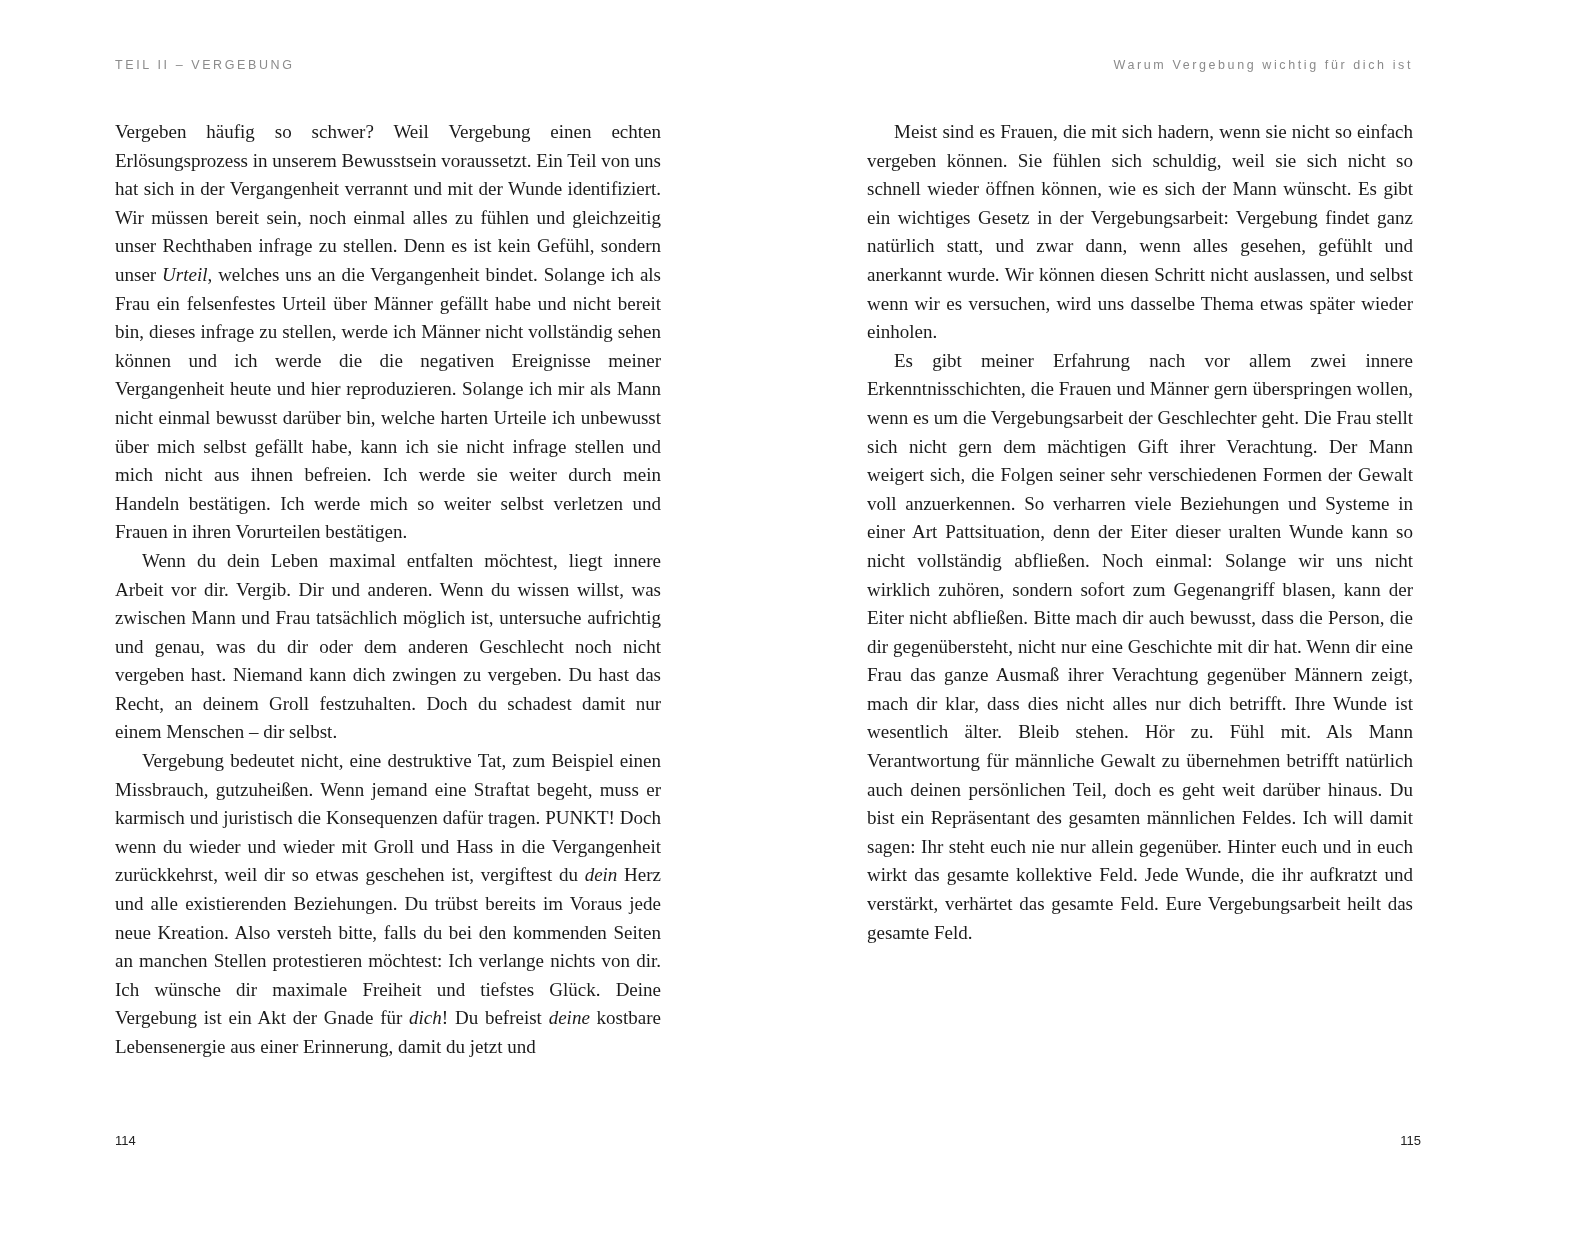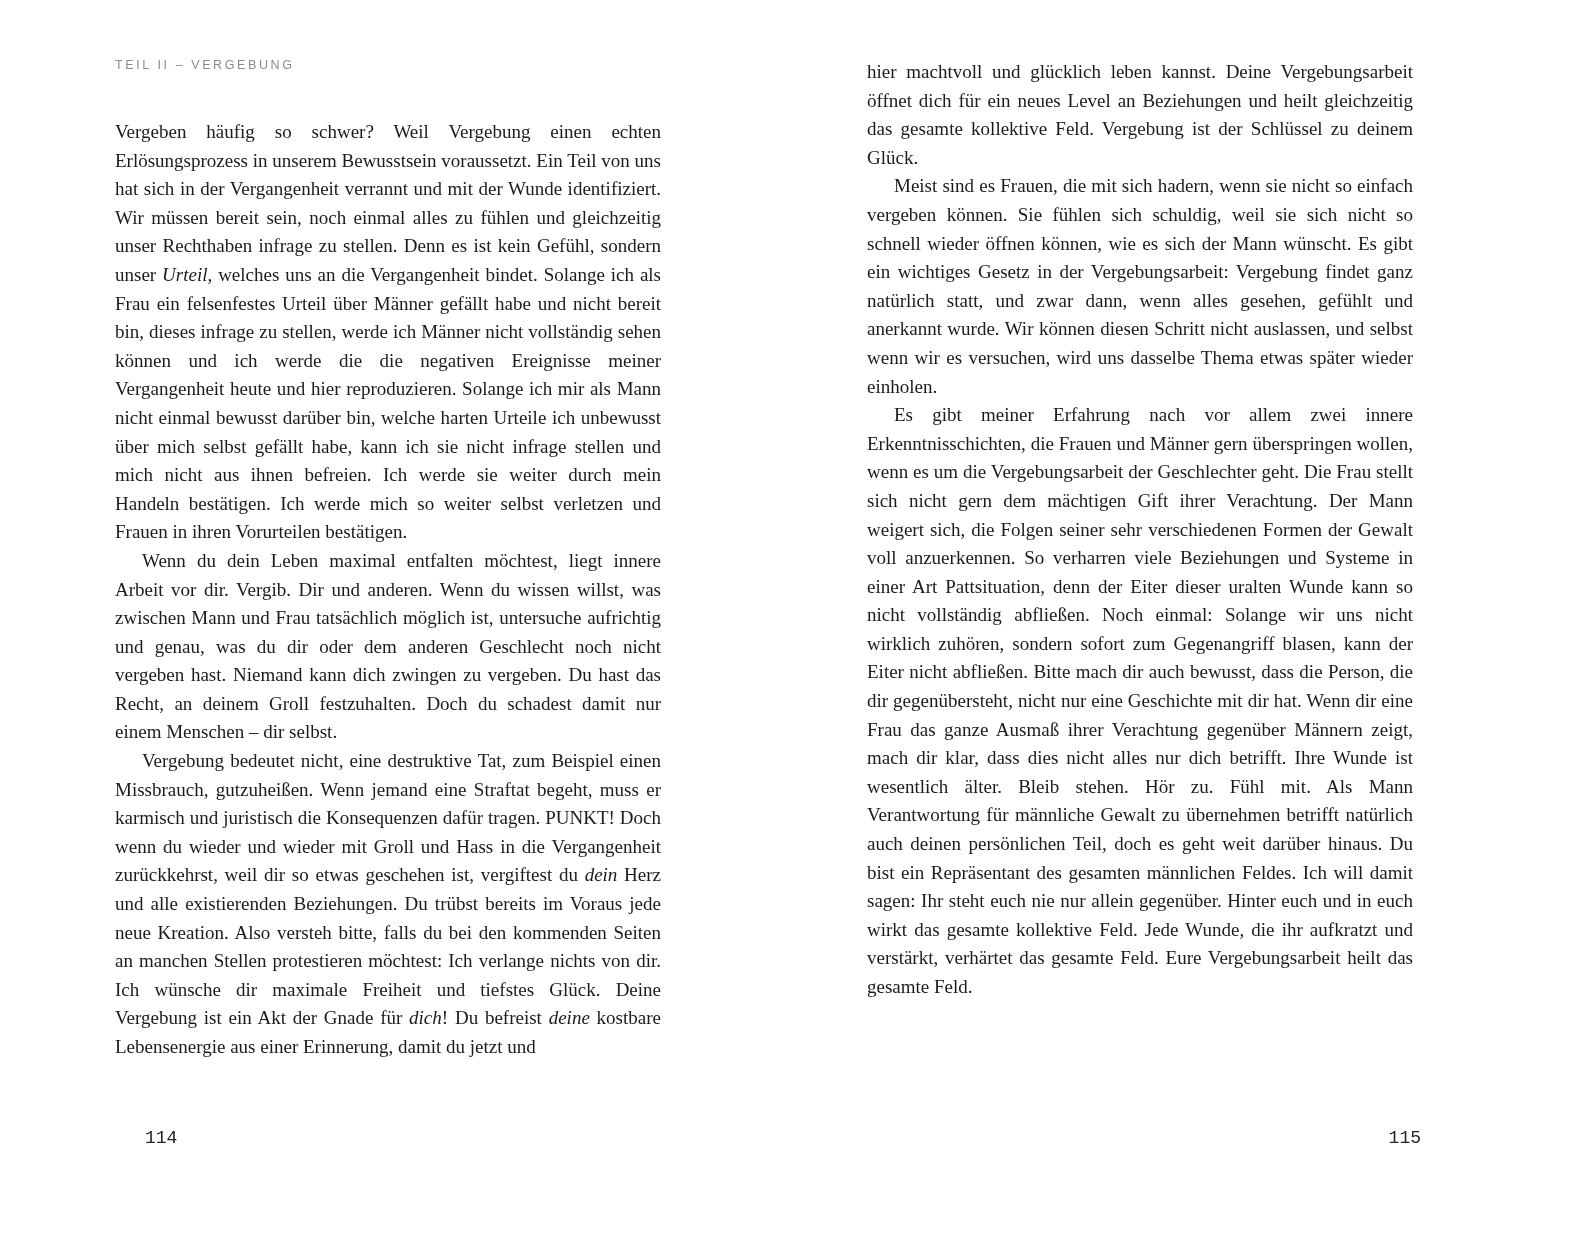--- a/index.html
+++ b/index.html
@@ -47,45 +47,44 @@
   .body-text p {
     margin: 0;
     padding: 0;
   }
   .body-text p.indent { text-indent: 27px; }
   .body-text em { }
 
   .page-number {
     position: absolute;
     bottom: 92px;
-    font-size: 18px;
+    font-size: 13px;
     color: #222222;
-    font-family: Liberation Mono, monospace;
-    margin-left: 30px;
+    font-family: Liberation Sans, sans-serif;
   }
   .page.left  .page-number { left: 115px; }
   .page.right .page-number { right: 131px; }
 </style>
 </head>
 <body>
 
 <div class="spread">
 
   <div class="page left">
     <div class="running-head">TEIL II – VERGEBUNG</div>
     <div class="body-text">
         <p><span>Vergeben häufig so schwer? Weil Vergebung einen echten Erlösungsprozess in unserem Bewusstsein voraussetzt. Ein Teil von uns hat sich in der Vergangenheit verrannt und mit der Wunde identifiziert. Wir müssen bereit sein, noch einmal alles zu fühlen und gleichzeitig unser Rechthaben infrage zu stellen. Denn es ist kein Gefühl, sondern unser </span><em>Urteil</em><span>, welches uns an die Vergangenheit bindet. Solange ich als Frau ein felsenfestes Urteil über Männer gefällt habe und nicht bereit bin, dieses infrage zu stellen, werde ich Männer nicht vollständig sehen können und ich werde die die negativen Ereignisse meiner Vergangenheit heute und hier reproduzieren. Solange ich mir als Mann nicht einmal bewusst darüber bin, welche harten Urteile ich unbewusst über mich selbst gefällt habe, kann ich sie nicht infrage stellen und mich nicht aus ihnen befreien. Ich werde sie weiter durch mein Handeln bestätigen. Ich werde mich so weiter selbst verletzen und Frauen in ihren Vorurteilen bestätigen.</span></p>
         <p class="indent"><span>Wenn du dein Leben maximal entfalten möchtest, liegt innere Arbeit vor dir. Vergib. Dir und anderen. Wenn du wissen willst, was zwischen Mann und Frau tatsächlich möglich ist, untersuche aufrichtig und genau, was du dir oder dem anderen Geschlecht noch nicht vergeben hast. Niemand kann dich zwingen zu vergeben. Du hast das Recht, an deinem Groll festzuhalten. Doch du schadest damit nur einem Menschen – dir selbst.</span></p>
         <p class="indent"><span>Vergebung bedeutet nicht, eine destruktive Tat, zum Beispiel einen Missbrauch, gutzuheißen. Wenn jemand eine Straftat begeht, muss er karmisch und juristisch die Konsequenzen dafür tragen. PUNKT! Doch wenn du wieder und wieder mit Groll und Hass in die Vergangenheit zurückkehrst, weil dir so etwas geschehen ist, vergiftest du </span><em>dein</em><span> Herz und alle existierenden Beziehungen. Du trübst bereits im Voraus jede neue Kreation. Also versteh bitte, falls du bei den kommenden Seiten an manchen Stellen protestieren möchtest: Ich verlange nichts von dir. Ich wünsche dir maximale Freiheit und tiefstes Glück. Deine Vergebung ist ein Akt der Gnade für </span><em>dich</em><span>! Du befreist </span><em>deine</em><span> kostbare Lebensenergie aus einer Erinnerung, damit du jetzt und</span></p>
       </div>
     <div class="page-number">114</div>
   </div>
 
   <div class="page right">
+    <div class="running-head">Warum Vergebung wichtig für dich ist</div>
     <div class="body-text">
-        <p><span>hier machtvoll und glücklich leben kannst. Deine Vergebungsarbeit öffnet dich für ein neues Level an Beziehungen und heilt gleichzeitig das gesamte kollektive Feld. Vergebung ist der Schlüssel zu deinem Glück.</span></p>
         <p class="indent"><span>Meist sind es Frauen, die mit sich hadern, wenn sie nicht so einfach vergeben können. Sie fühlen sich schuldig, weil sie sich nicht so schnell wieder öffnen können, wie es sich der Mann wünscht. Es gibt ein wichtiges Gesetz in der Vergebungsarbeit: Vergebung findet ganz natürlich statt, und zwar dann, wenn alles gesehen, gefühlt und anerkannt wurde. Wir können diesen Schritt nicht auslassen, und selbst wenn wir es versuchen, wird uns dasselbe Thema etwas später wieder einholen.</span></p>
         <p class="indent"><span>Es gibt meiner Erfahrung nach vor allem zwei innere Erkenntnisschichten, die Frauen und Männer gern überspringen wollen, wenn es um die Vergebungsarbeit der Geschlechter geht. Die Frau stellt sich nicht gern dem mächtigen Gift ihrer Verachtung. Der Mann weigert sich, die Folgen seiner sehr verschiedenen Formen der Gewalt voll anzuerkennen. So verharren viele Beziehungen und Systeme in einer Art Pattsituation, denn der Eiter dieser uralten Wunde kann so nicht vollständig abfließen. Noch einmal: Solange wir uns nicht wirklich zuhören, sondern sofort zum Gegenangriff blasen, kann der Eiter nicht abfließen. Bitte mach dir auch bewusst, dass die Person, die dir gegenübersteht, nicht nur eine Geschichte mit dir hat. Wenn dir eine Frau das ganze Ausmaß ihrer Verachtung gegenüber Männern zeigt, mach dir klar, dass dies nicht alles nur dich betrifft. Ihre Wunde ist wesentlich älter. Bleib stehen. Hör zu. Fühl mit. Als Mann Verantwortung für männliche Gewalt zu übernehmen betrifft natürlich auch deinen persönlichen Teil, doch es geht weit darüber hinaus. Du bist ein Repräsentant des gesamten männlichen Feldes. Ich will damit sagen: Ihr steht euch nie nur allein gegenüber. Hinter euch und in euch wirkt das gesamte kollektive Feld. Jede Wunde, die ihr aufkratzt und verstärkt, verhärtet das gesamte Feld. Eure Vergebungsarbeit heilt das gesamte Feld.</span></p>
       </div>
     <div class="page-number">115</div>
   </div>
 
 </div>
 
 </body></html>

